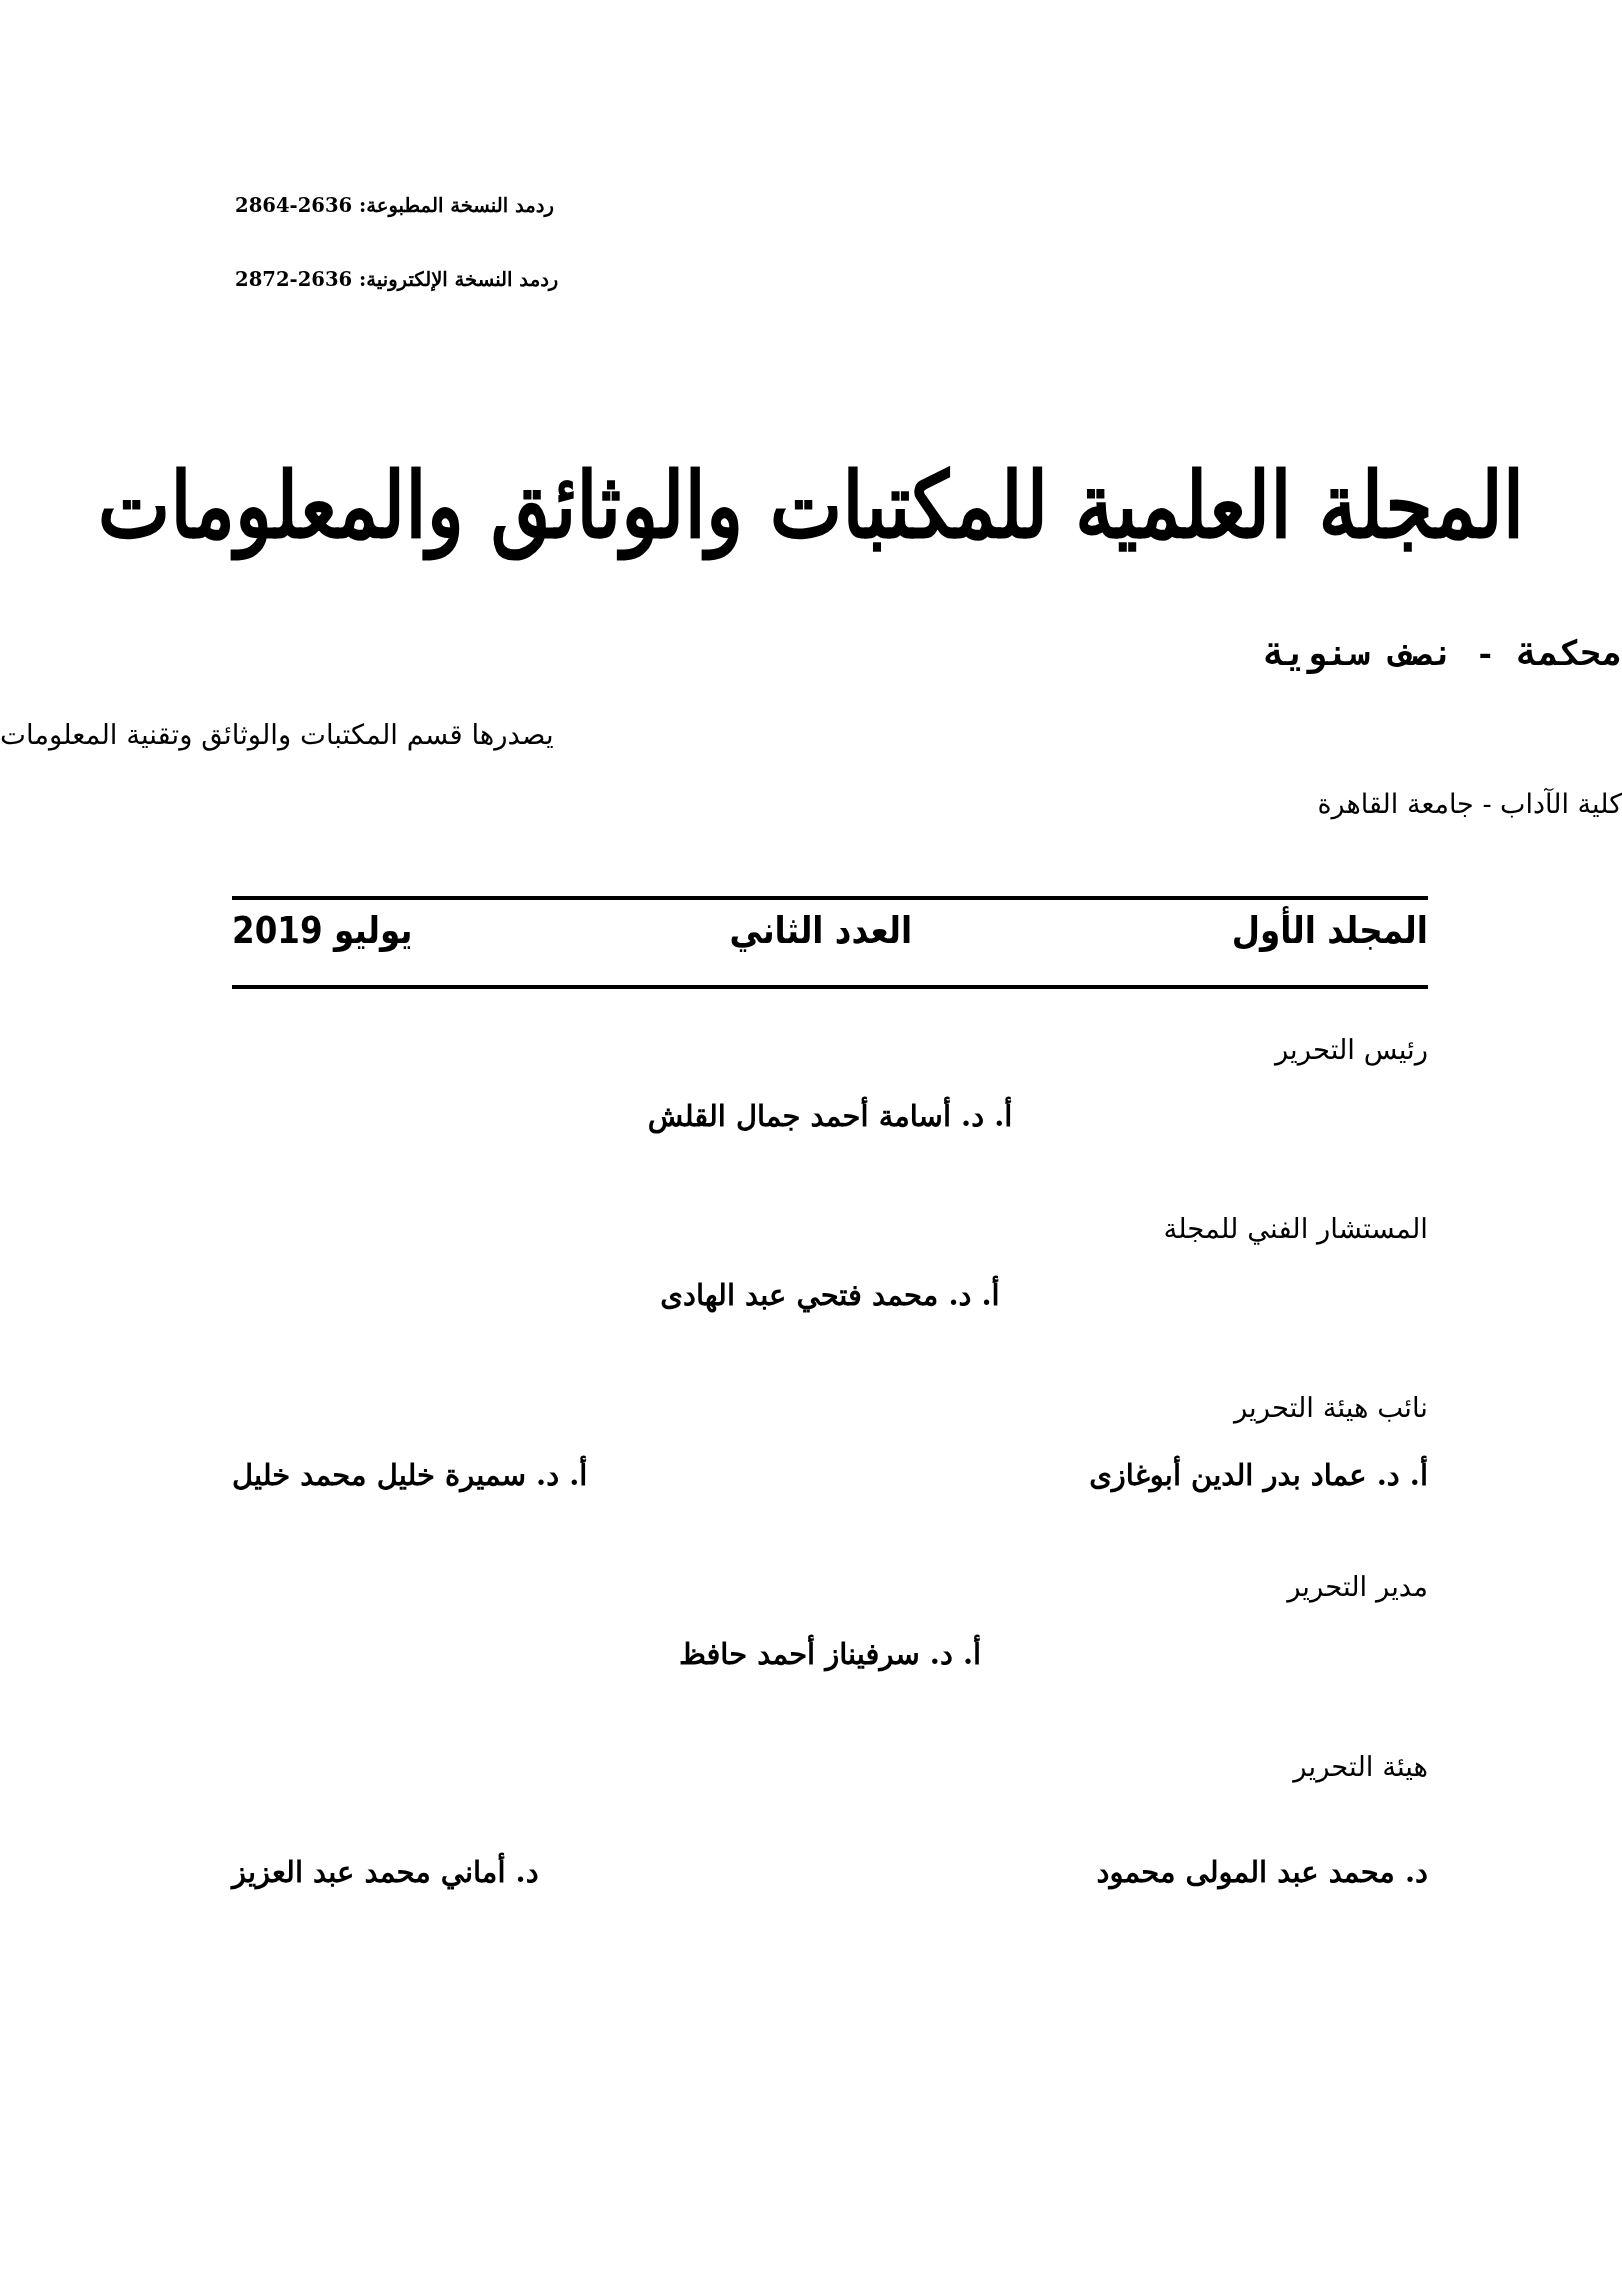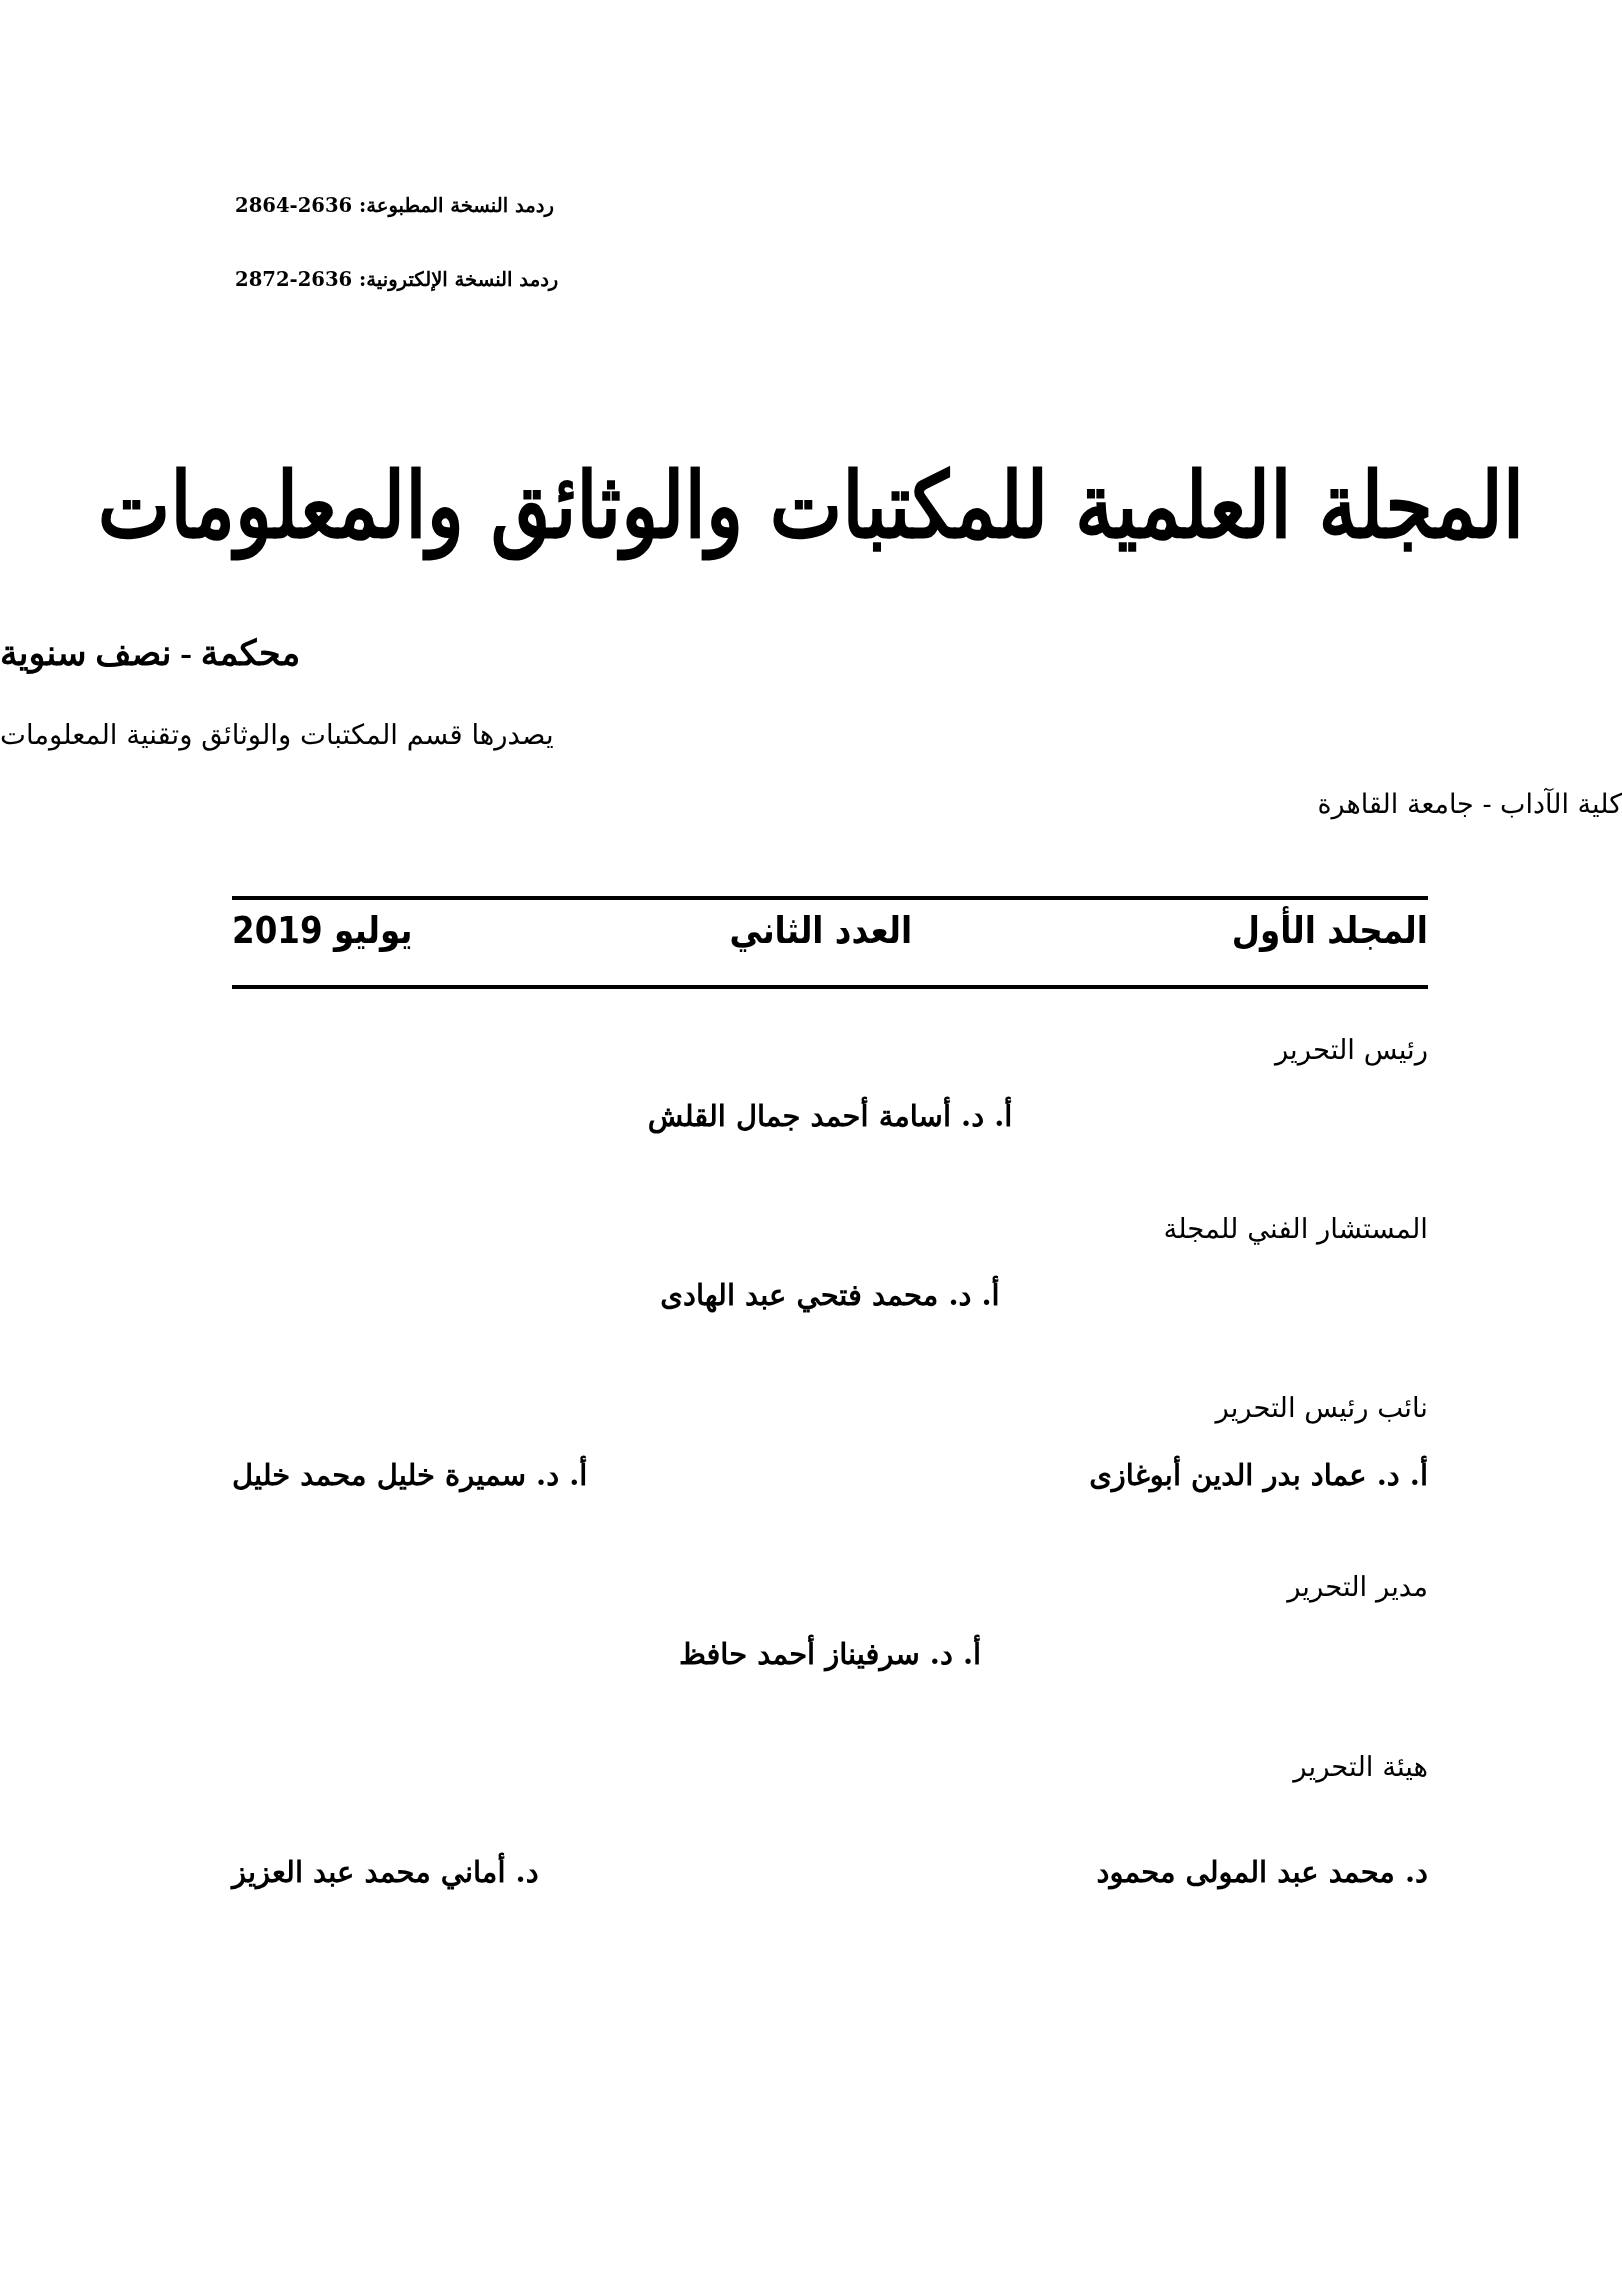--- a/index.html
+++ b/index.html
@@ -59,22 +59,22 @@
     transform: scaleY(1.18);
     transform-origin: center top;
   }
 
   
   .subtitle-review {
     position: absolute;
     top: 633px;
     left: 0;
     width: 100%;
-    text-align: left;
-    font-family: Liberation Serif, serif;
+    text-align: right;
+    font-family: Liberation Mono, monospace;
     font-weight: bold;
     font-size: 35px;
     letter-spacing: 1.3px;
     white-space: nowrap;
   }
 
   .subtitle-issuer {
     position: absolute;
     top: 718px;
     left: 0;
@@ -222,21 +222,21 @@
 
     <div class="board-group">
       <div class="role-label">المستشار الفني للمجلة</div>
       <div class="sp-role-to-name"></div>
       <div class="name-single">أ. د. محمد فتحي عبد الهادى</div>
     </div>
 
     <div class="sp-group"></div>
 
     <div class="board-group">
-      <div class="role-label">نائب رئيس التحرير</div>
+      <div class="role-label">نائب هيئة التحرير</div>
       <div class="sp-role-to-name"></div>
       <div class="name-pair">
         <div class="name-cell">أ. د. عماد بدر الدين أبوغازى</div>
         <div class="name-cell">أ. د. سميرة خليل محمد خليل</div>
       </div>
     </div>
 
     <div class="sp-group"></div>
 
     <div class="board-group">

